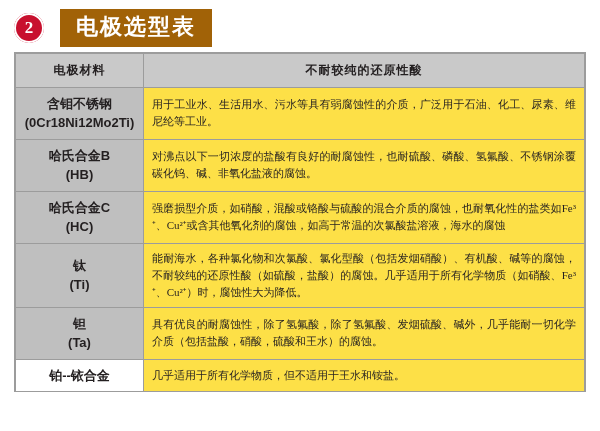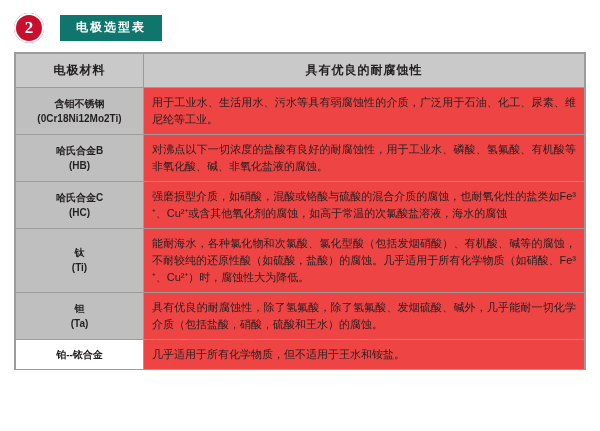--- a/index.html
+++ b/index.html
@@ -39,23 +39,23 @@
     align-items: center;
     justify-content: center;
     font-size: 17px;
     font-weight: bold;
     font-family: "Liberation Serif", serif;
     box-shadow: 0 0 0 2px #ffffff inset;
     flex: none;
   }
   .title-bar {
     margin-left: 16px;
-    background: #0f766e;
+    background: #a16207;
     color: #ffffff;
-    font-size: 12px;
+    font-size: 22px;
     font-weight: bold;
     letter-spacing: 2px;
     padding: 5px 16px 6px 16px;
     line-height: 1.2;
   }
 
   
   .table-wrap {
     margin: 8px 14px 0 14px;
     border: 1px solid #9c9c9c;
@@ -82,31 +82,32 @@
     letter-spacing: 1px;
     padding: 7px 4px;
   }
   col.c1 { width: 128px; }
   col.c2 { width: auto; }
 
   td.mat {
     background: #bfbfbf;
     text-align: center;
     font-weight: bold;
-    font-size: 10px;
+    font-size: 13px;
     line-height: 1.5;
   }
   td.mat.light {
     background: #ffffff;
     font-weight: bold;
   }
   td.desc {
-    background: #ef4444;
+    background: #fde047;
     text-align: justify;
     text-justify: inter-ideograph;
+    font-family: Liberation Serif, serif;
   }
   .nowrap-mat { white-space: pre-line; }
 </style>
 </head>
 <body>
 
 <div class="page">
 
   <div class="header">
     <div class="badge">2</div>
@@ -115,33 +116,33 @@
 
   <div class="table-wrap">
     <table>
       <colgroup>
           <col class="c1">
           <col class="c2">
         </colgroup>
       <thead>
         <tr>
           <th>电极材料</th>
-          <th>具有优良的耐腐蚀性</th>
+          <th>不耐较纯的还原性酸</th>
         </tr>
       </thead>
       <tbody>
         <tr>
           <td class="mat nowrap-mat">含钼不锈钢
 (0Cr18Ni12Mo2Ti)</td>
           <td class="desc">用于工业水、生活用水、污水等具有弱腐蚀性的介质，广泛用于石油、化工、尿素、维尼纶等工业。</td>
         </tr>
         <tr>
           <td class="mat nowrap-mat">哈氏合金B
 (HB)</td>
-          <td class="desc">对沸点以下一切浓度的盐酸有良好的耐腐蚀性，用于工业水、磷酸、氢氟酸、有机酸等非氧化酸、碱、非氧化盐液的腐蚀。</td>
+          <td class="desc">对沸点以下一切浓度的盐酸有良好的耐腐蚀性，也耐硫酸、磷酸、氢氟酸、不锈钢涂覆碳化钨、碱、非氧化盐液的腐蚀。</td>
         </tr>
         <tr>
           <td class="mat nowrap-mat">哈氏合金C
 (HC)</td>
           <td class="desc">强磨损型介质，如硝酸，混酸或铬酸与硫酸的混合介质的腐蚀，也耐氧化性的盐类如Fe³⁺、Cu²⁺或含其他氧化剂的腐蚀，如高于常温的次氯酸盐溶液，海水的腐蚀</td>
         </tr>
         <tr>
           <td class="mat nowrap-mat">钛
 (Ti)</td>
           <td class="desc">能耐海水，各种氯化物和次氯酸、氯化型酸（包括发烟硝酸）、有机酸、碱等的腐蚀，不耐较纯的还原性酸（如硫酸，盐酸）的腐蚀。几乎适用于所有化学物质（如硝酸、Fe³⁺、Cu²⁺）时，腐蚀性大为降低。</td>

